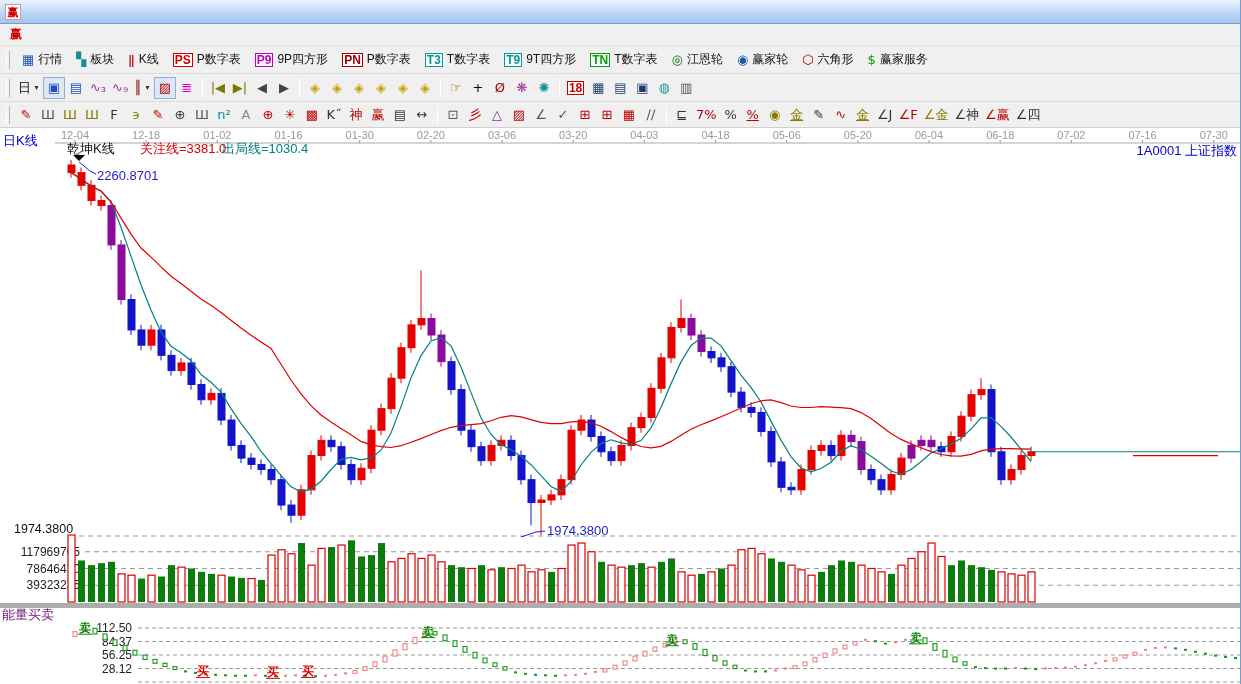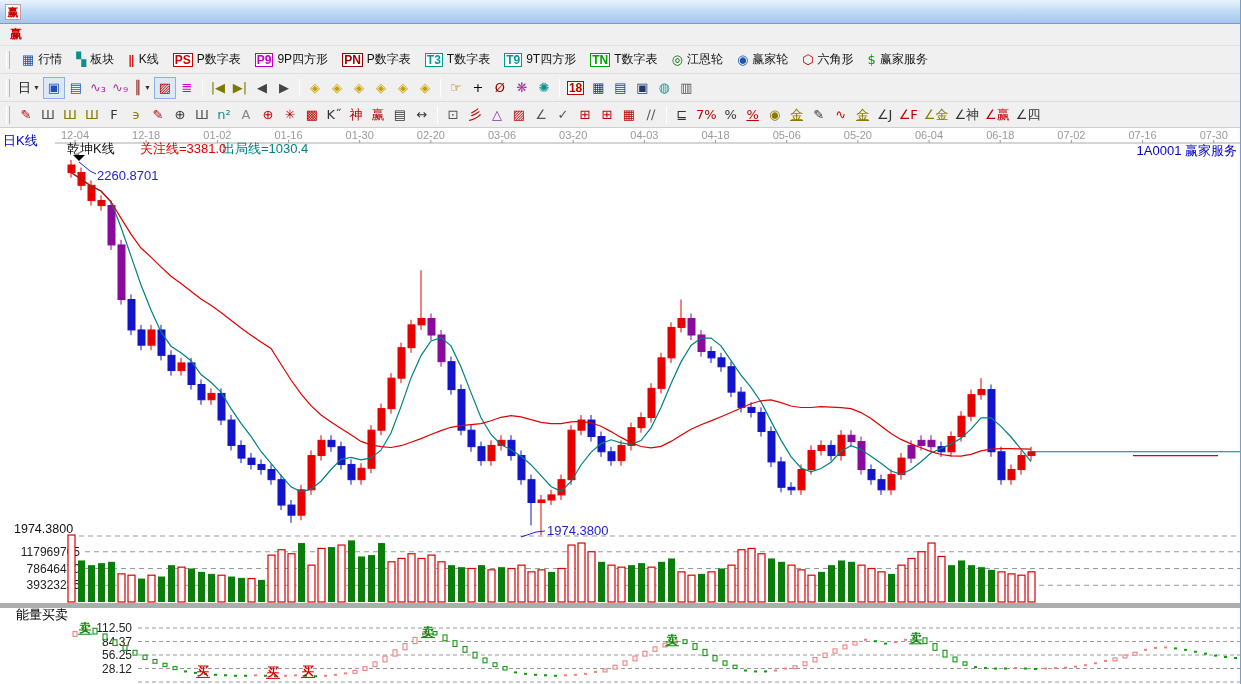--- a/index.html
+++ b/index.html
@@ -34,21 +34,21 @@
   .u { text-decoration:underline; }
   
   .chart { position:relative; width:1241px; height:556px; background:#fff; }
   .chart svg { position:absolute; left:0; top:0; }
   .lbl { position:absolute; font-size:13px; white-space:nowrap; }
   .lbl-kmode   { left:3px;  top:4px;  color:#0000cc; }
   .lbl-qk      { left:67px; top:12px; color:#111; }
   .lbl-att     { left:140px;top:12px; color:#dd0000; }
   .lbl-exit    { left:222px;top:12px; color:#008080; }
   .lbl-symbol  { right:4px; top:14px; color:#0000cc; }
-  .lbl-ind     { left:16px;  top:478px; color:#000000; }
+  .lbl-ind     { left:2px;  top:478px; color:#701a75; }
 </style>
 </head>
 <body>
 
 <div class="titlebar">
   <span class="title-icon">赢</span>
 </div>
 
 <div class="menubar">
   <span class="menu-icon">赢</span>
@@ -833,15 +833,15 @@
       <line x1="196" y1="549.44" x2="210" y2="549.44" stroke="#dd0000"></line>
       <text x="273" y="548.4" text-anchor="middle" font-size="12" font-weight="bold" fill="#dd0000">买</text>
       <line x1="266" y1="550.4" x2="280" y2="550.4" stroke="#dd0000"></line>
       <text x="308" y="547.44" text-anchor="middle" font-size="12" font-weight="bold" fill="#dd0000">买</text>
       <line x1="301" y1="549.44" x2="315" y2="549.44" stroke="#dd0000"></line>
     </svg>
   <div class="lbl lbl-kmode">日K线</div>
   <div class="lbl lbl-qk">乾坤K线</div>
   <div class="lbl lbl-att">关注线=3381.0</div>
   <div class="lbl lbl-exit">出局线=1030.4</div>
-  <div class="lbl lbl-symbol">1A0001 赢家服务</div>
+  <div class="lbl lbl-symbol">1A0001 上证指数</div>
   <div class="lbl lbl-ind">能量买卖</div>
 </div>
 
 </body></html>

